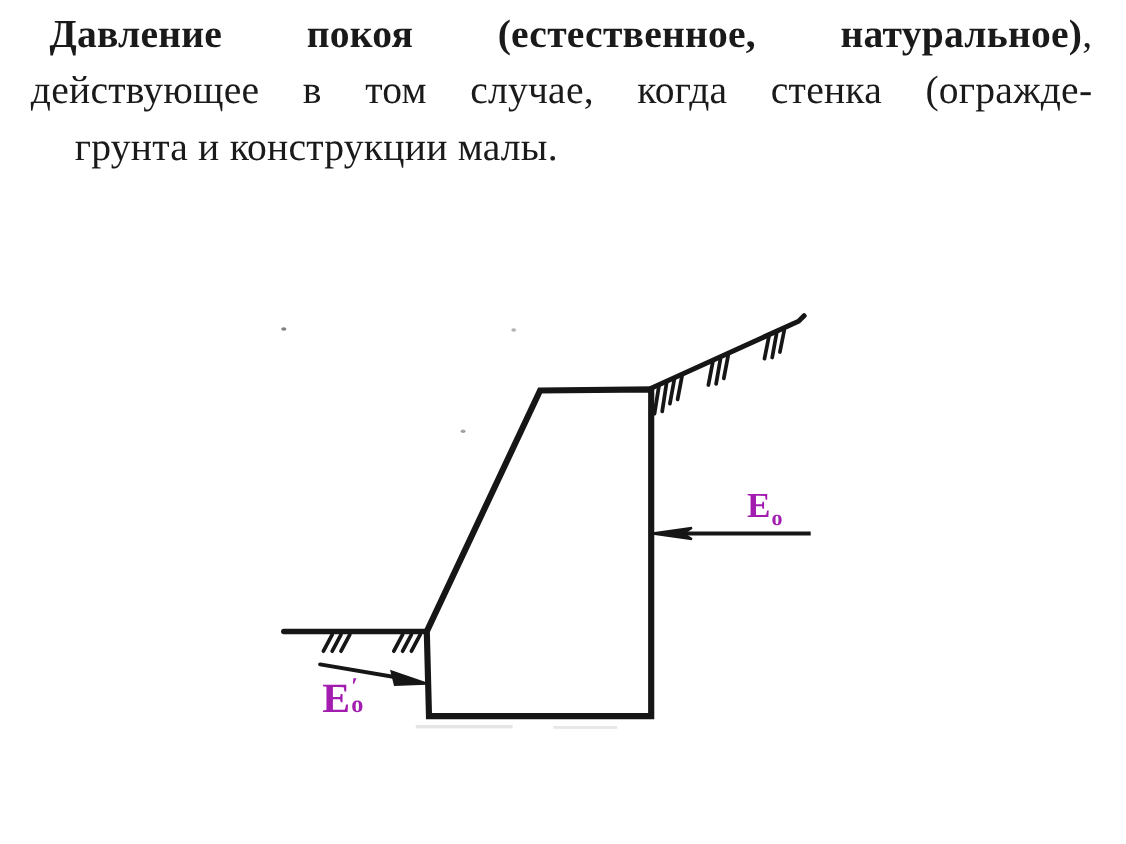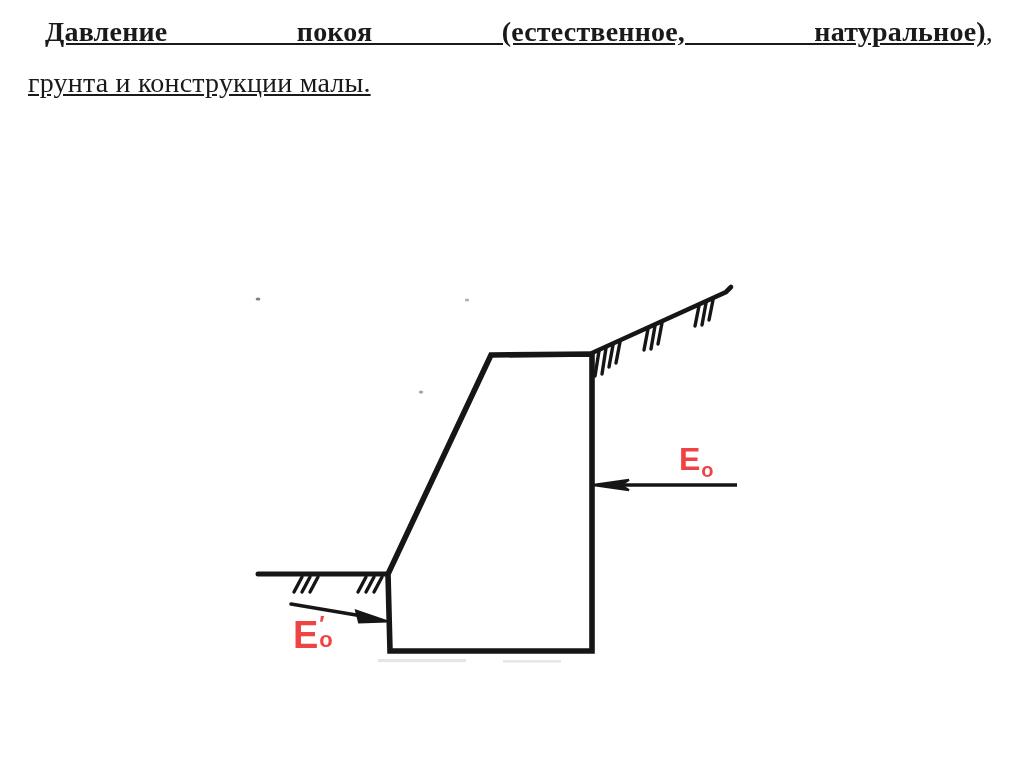--- a/index.html
+++ b/index.html
@@ -17,52 +17,52 @@
   }
 
   
   .paragraph {
     position: absolute;
     left: 28px;
     right: 31px;
     top: 6px;
   }
   .tline {
-    font-size: 28px;
+    font-size: 36px;
     line-height: 51px;
     text-align: justify;
     text-align-last: justify;
     white-space: normal;
     letter-spacing: 0.2px;
-    text-decoration: underline;
   }
   .tline.first {
     text-indent: 17px;
     font-weight: 700;
   }
   .tline.first .tail {
     font-weight: 400;
   }
   .tline.last {
     text-align-last: left;
+    margin-left: 40px;
   }
 
   
   .figure-svg {
     position: absolute;
     inset: 0;
     width: 1024px;
     height: 767px;
   }
 
   .force-label {
     position: absolute;
-    font-family: Liberation Sans, sans-serif;
+    font-family: Liberation Serif, serif;
     font-weight: 700;
-    color: #ef4444;
+    color: #a21caf;
   }
   .label-e0 {
     left: 679px;
     top: 443px;
     font-size: 32px;
     line-height: 32px;
   }
   .label-e0 .subo {
     font-size: 20px;
     vertical-align: -7px;
@@ -90,20 +90,21 @@
   .label-e0p .subo {
     font-size: 22px;
     line-height: 20px;
   }
 </style>
 </head>
 <body>
 
 <div class="paragraph">
   <div class="tline first"><b>Давление покоя (естественное, натуральное)</b><span class="tail">,</span></div>
+  <div class="tline">действующее в том случае, когда стенка (огражде-</div>
   <div class="tline last">грунта и конструкции малы.</div>
 </div>
 
 <svg class="figure-svg" viewBox="0 0 1024 767" aria-hidden="true">
 
   <g fill="#555">
     <ellipse cx="258" cy="299" rx="2.4" ry="1.6" opacity="0.75"></ellipse>
     <ellipse cx="467" cy="300" rx="2.2" ry="1.6" opacity="0.45"></ellipse>
     <ellipse cx="421" cy="392" rx="2.2" ry="1.6" opacity="0.55"></ellipse>
   </g>

